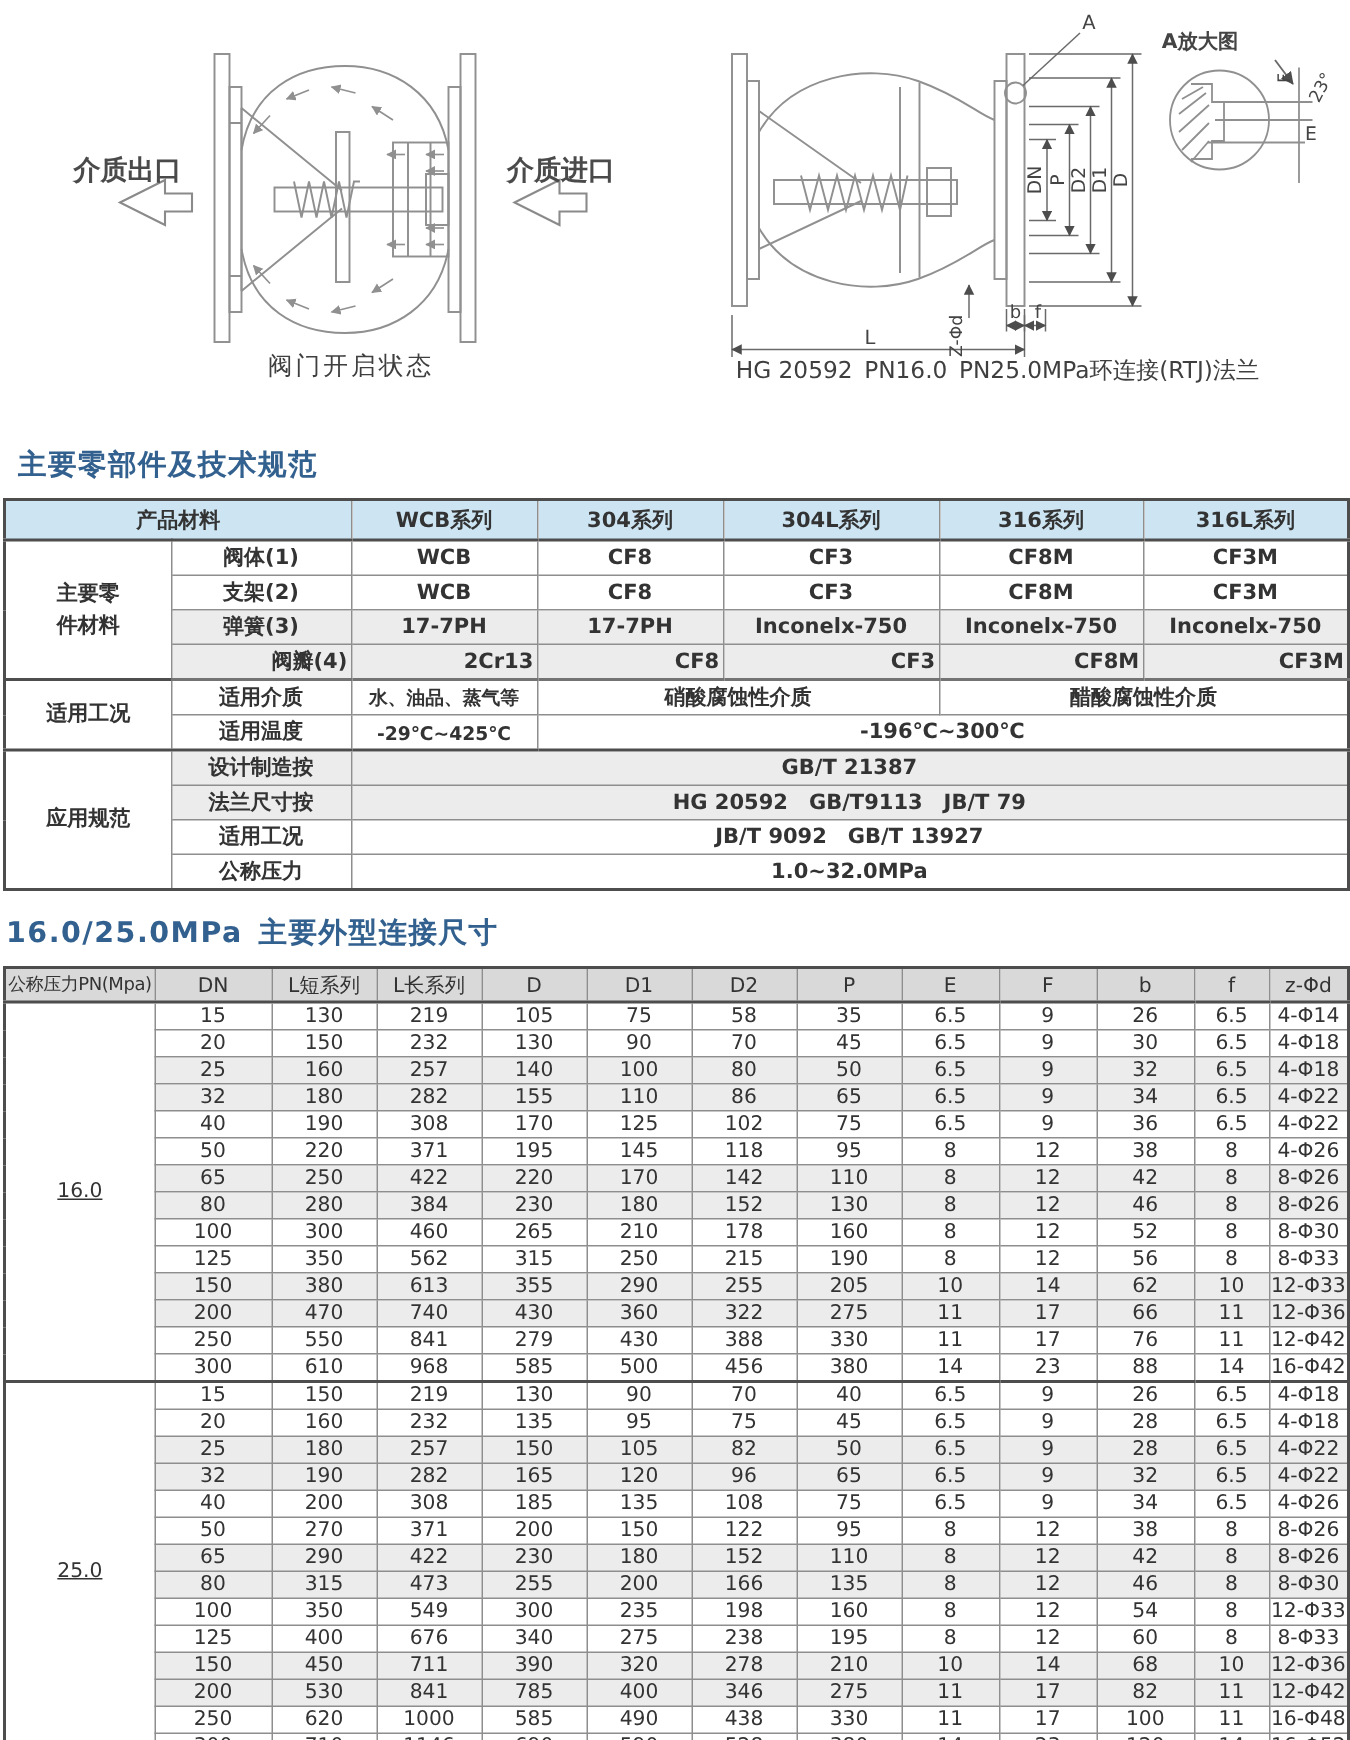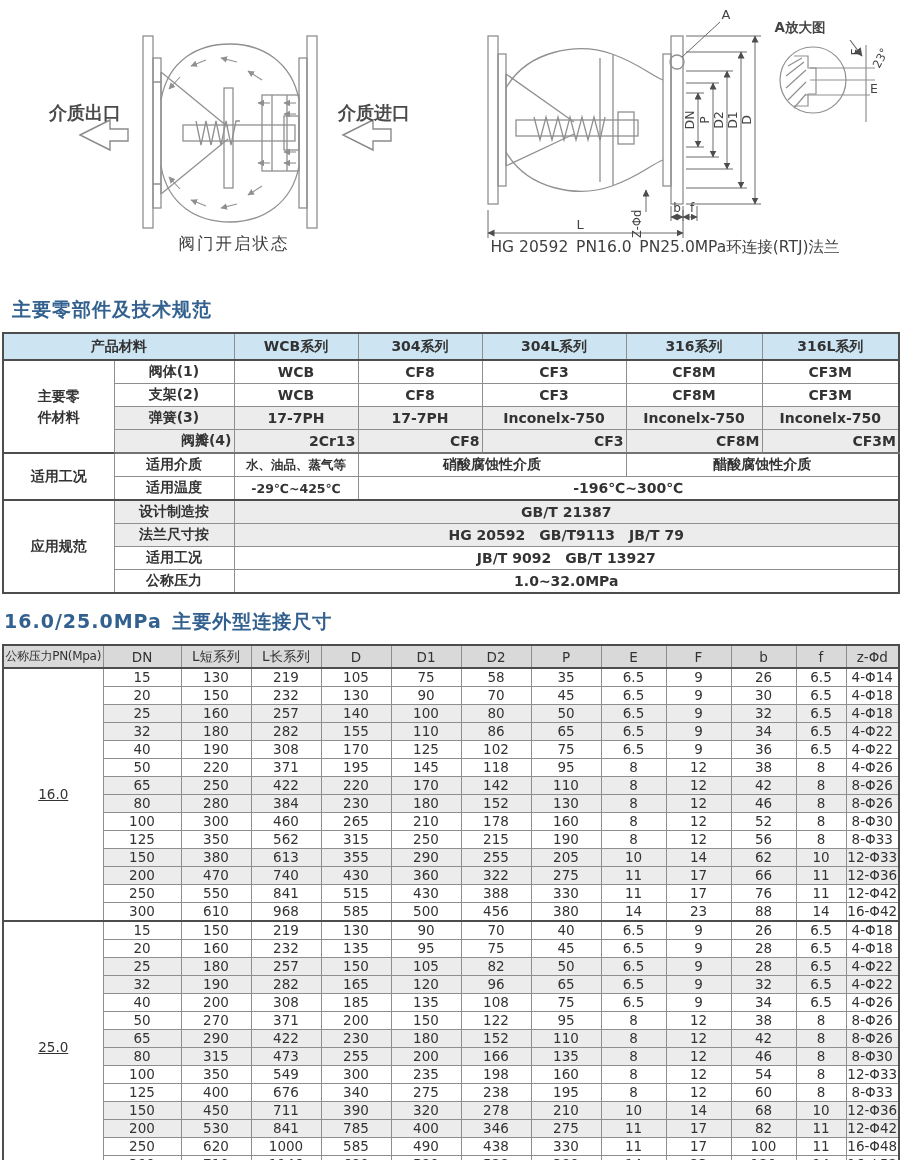--- a/index.html
+++ b/index.html
@@ -462,21 +462,21 @@
           <td>11</td>
           <td>17</td>
           <td>66</td>
           <td>11</td>
           <td>12-Φ36</td>
         </tr>
         <tr>
           <td>250</td>
           <td>550</td>
           <td>841</td>
-          <td>515</td>
+          <td>279</td>
           <td>430</td>
           <td>388</td>
           <td>330</td>
           <td>11</td>
           <td>17</td>
           <td>76</td>
           <td>11</td>
           <td>12-Φ42</td>
         </tr>
         <tr>

